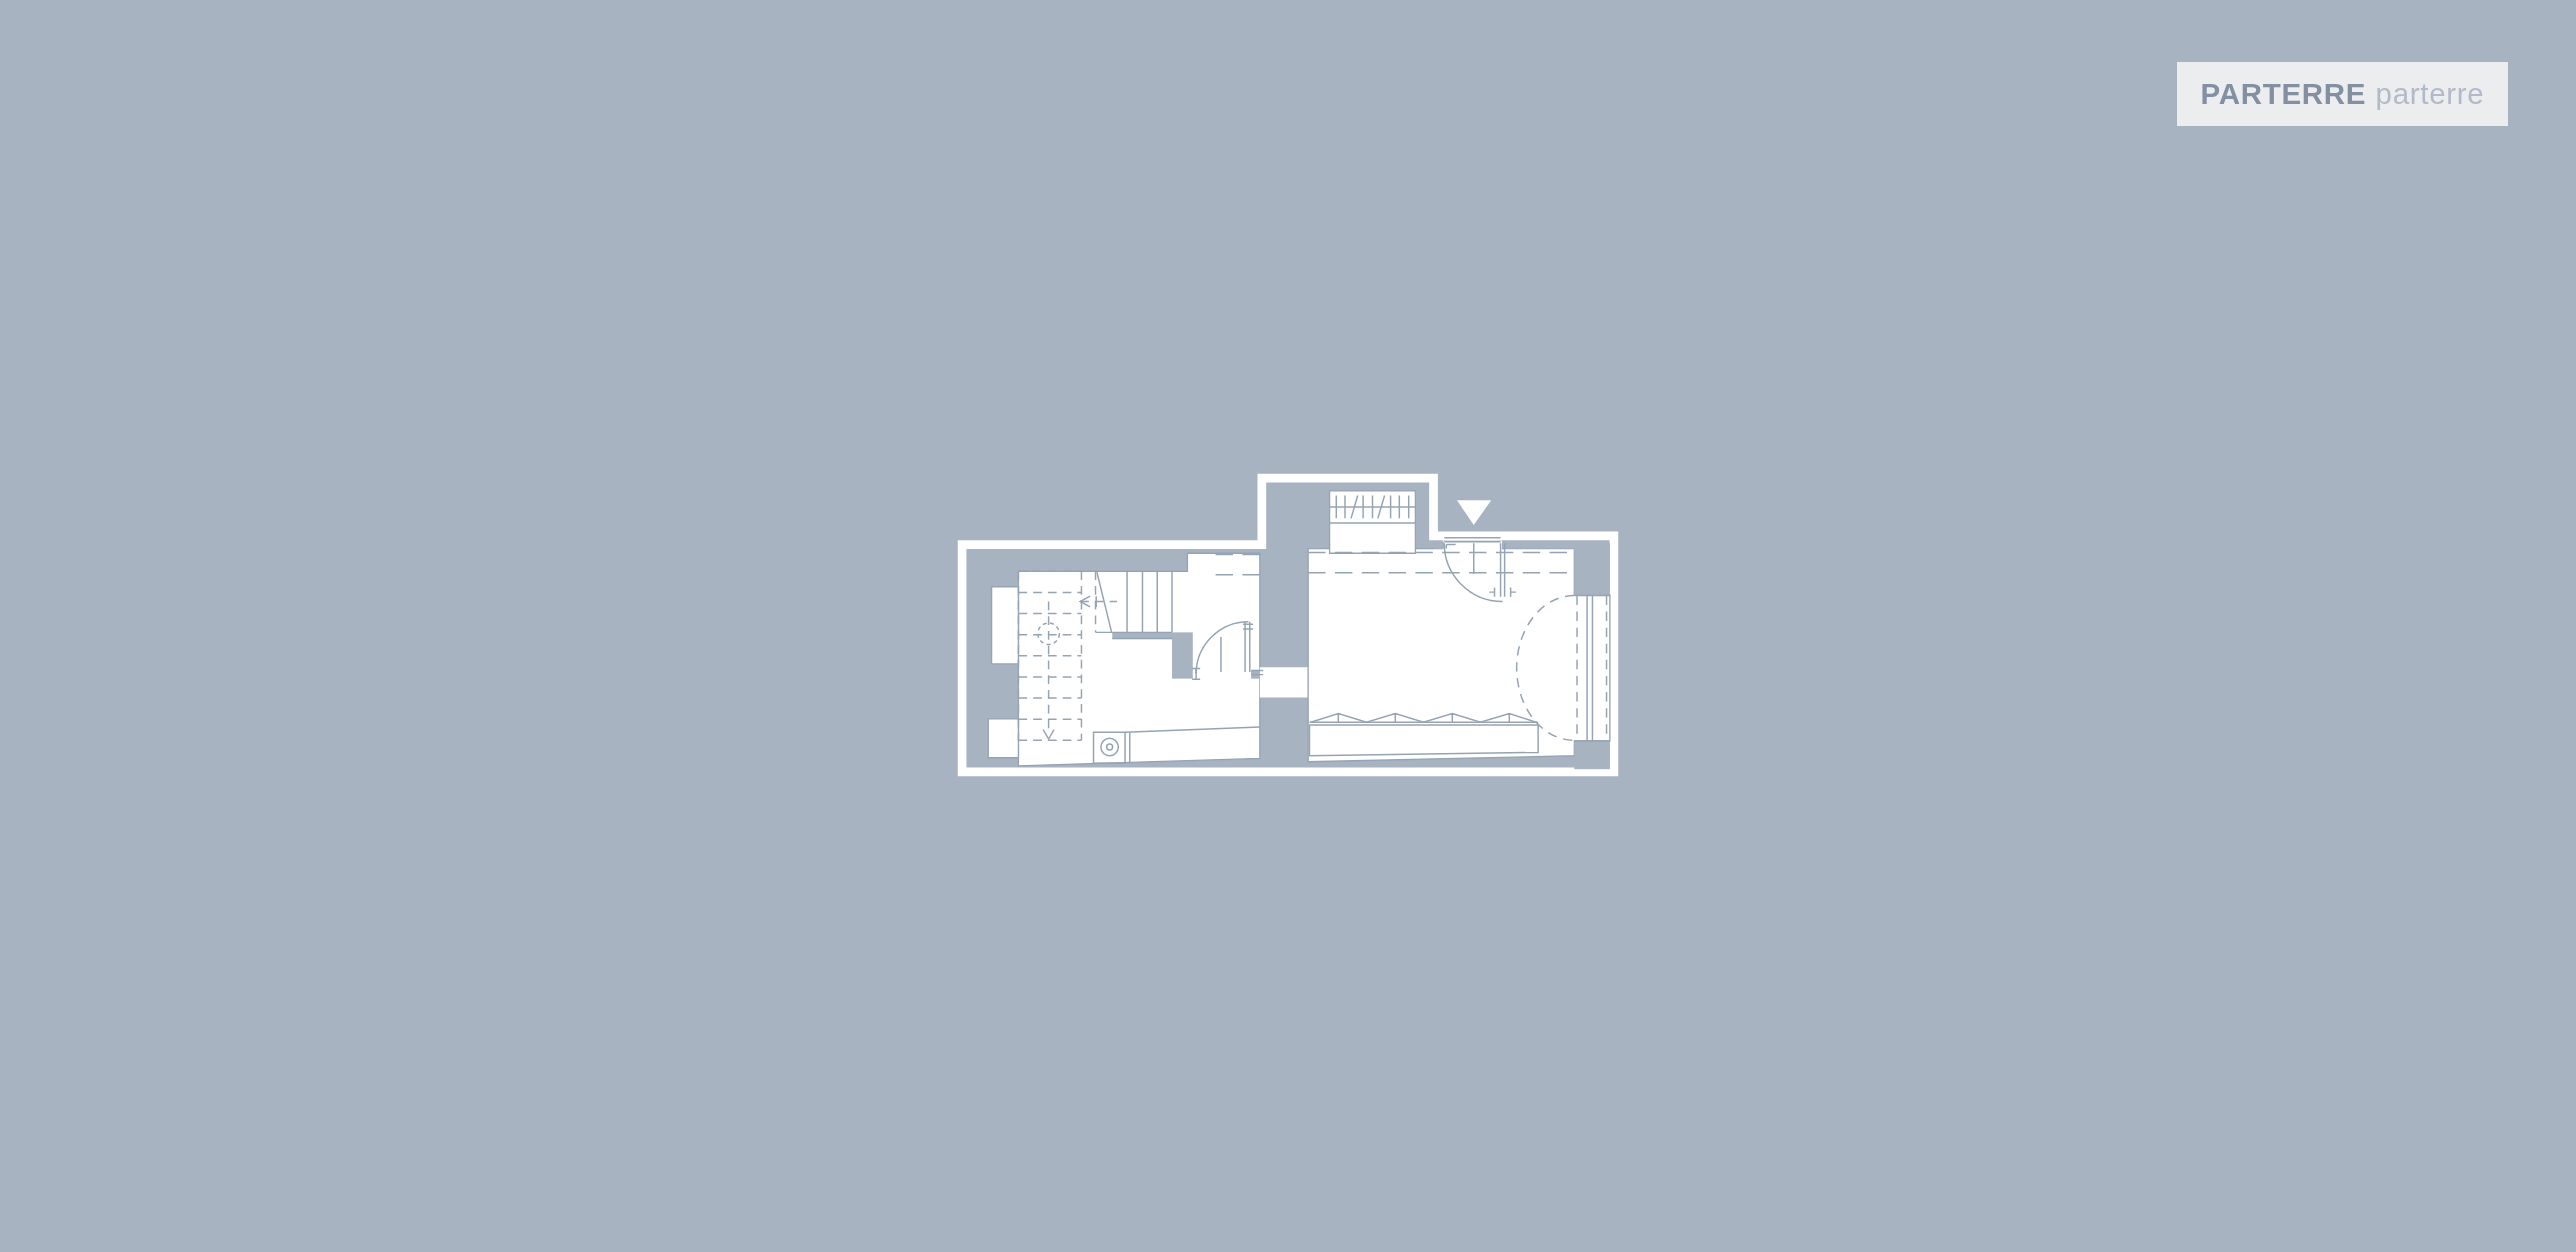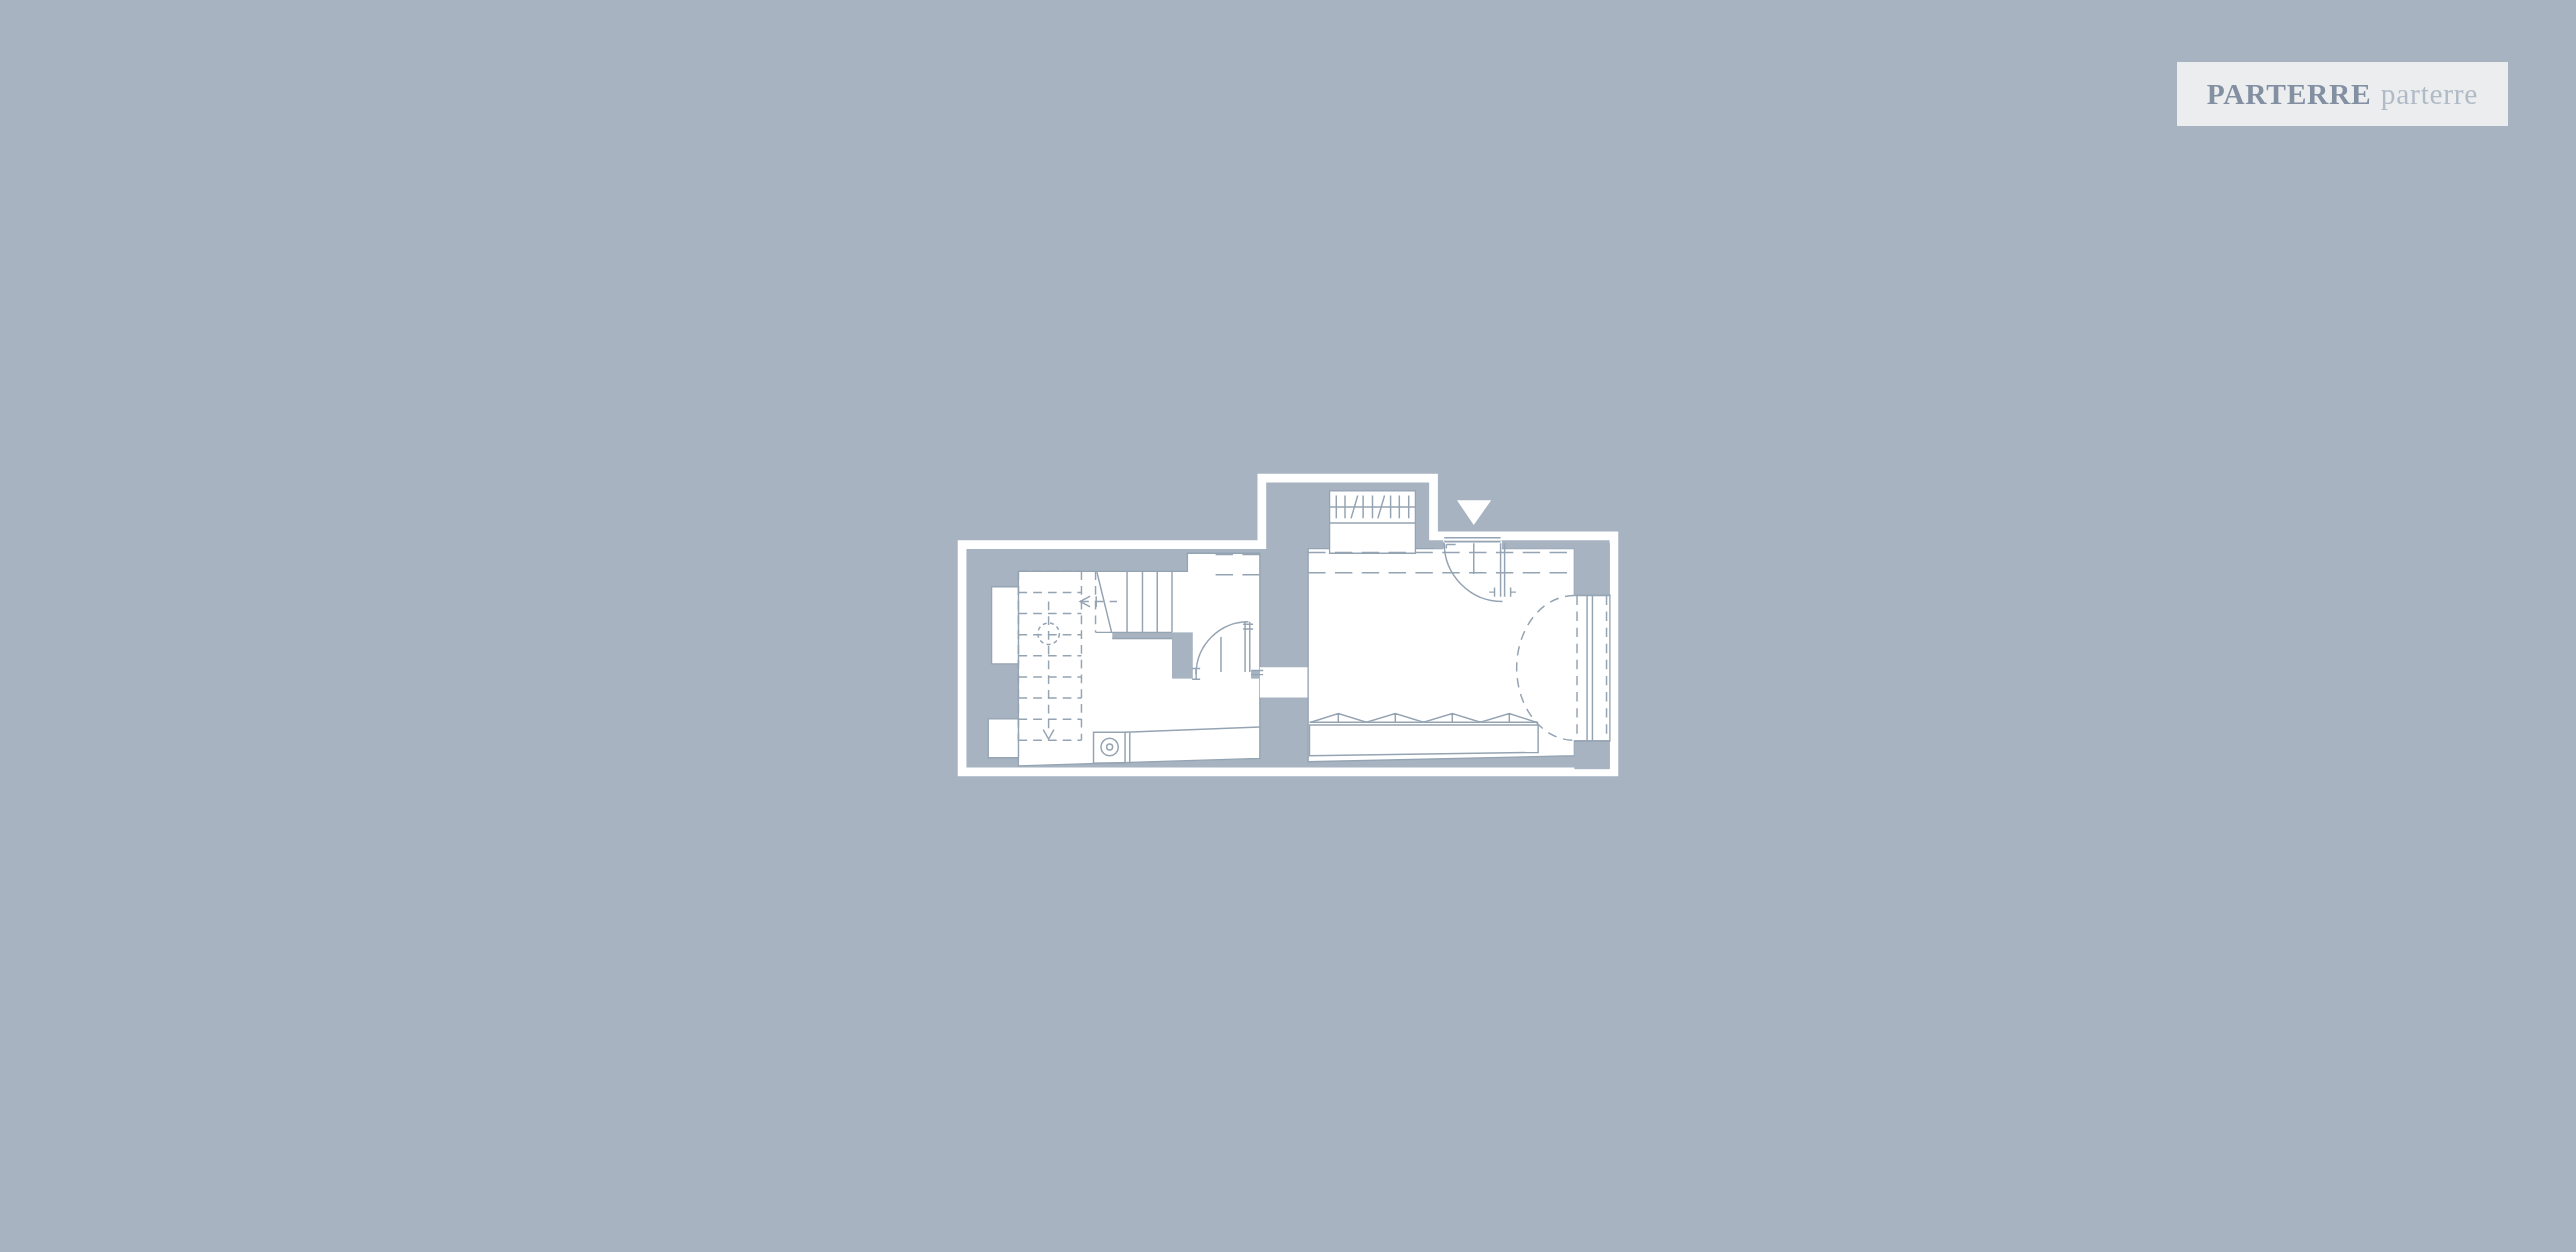--- a/index.html
+++ b/index.html
@@ -25,21 +25,21 @@
   .d2{stroke-dasharray:26 14;}  
   .d3{stroke-dasharray:14 10;}  
   .d4{stroke-dasharray:6 5;}    
   .whitefill{fill:var(--outline);stroke:none;}
 
   
   .badge{
     position:absolute;left:2177px;top:62px;width:331px;height:64px;
     background:var(--badge-background);
     display:flex;align-items:center;justify-content:center;gap:9.4px;
-    letter-spacing:0.7px;user-select:none;cursor:pointer;font-family:Liberation Serif, serif;
+    letter-spacing:0.7px;user-select:none;cursor:pointer;
   }
   .badge .t{font-weight:700;font-size:29.5px;color:var(--badge-title-color);}
   .badge .s{font-weight:400;font-size:29.5px;color:var(--badge-subtitle-color);}
 </style>
 </head>
 <body>
 
 <div class="stage">
 
   <svg class="plan-svg" viewBox="0 0 3840 1867" xmlns="http://www.w3.org/2000/svg">

